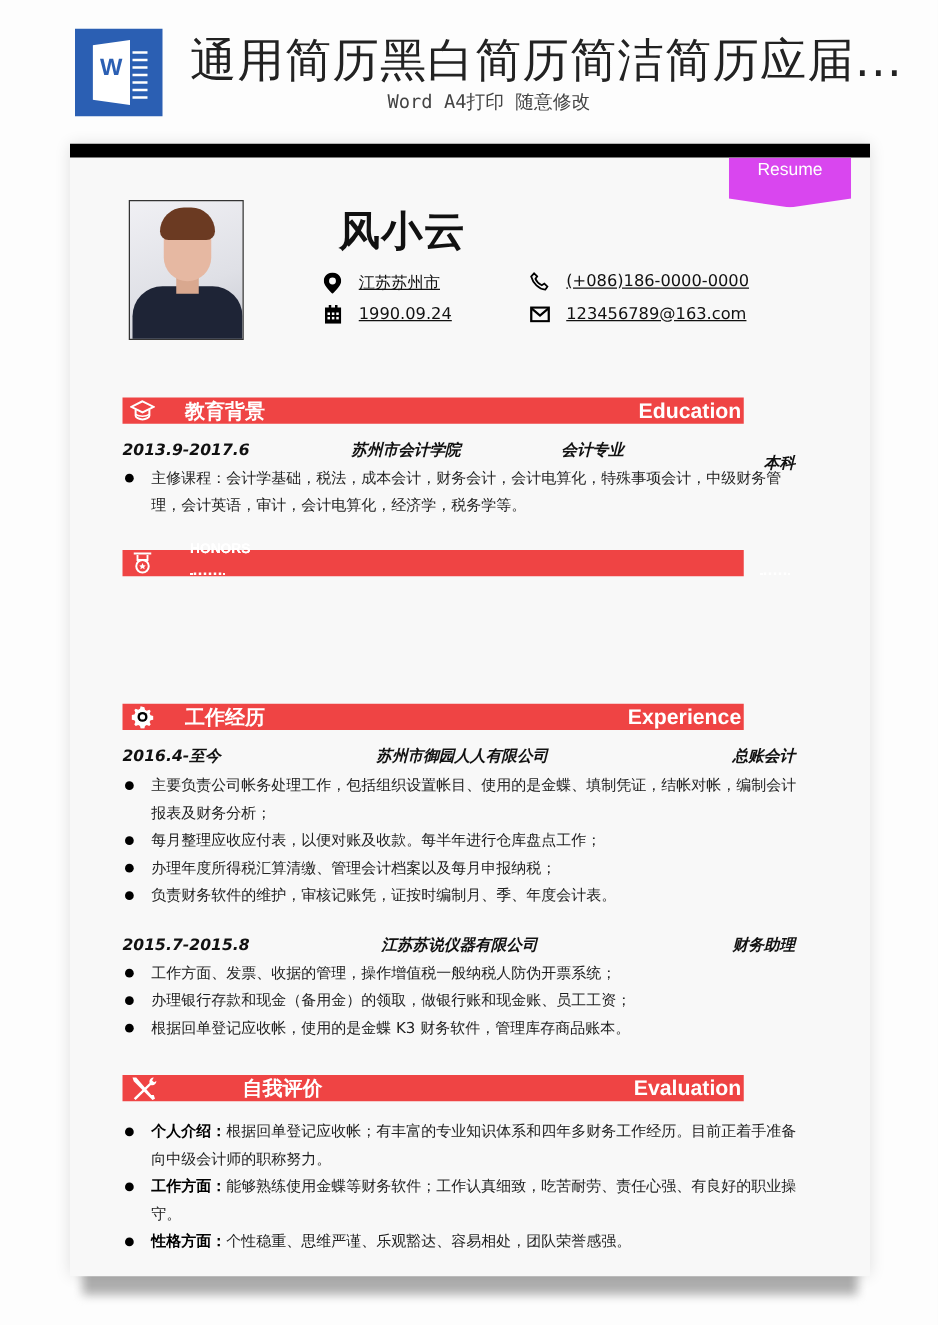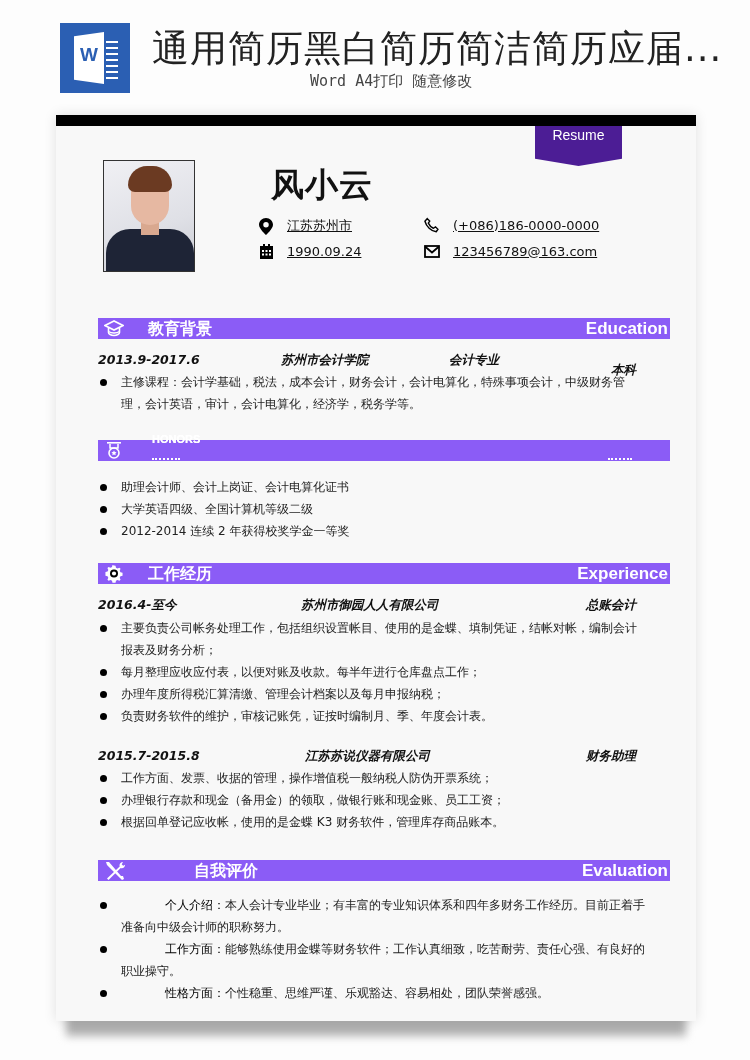--- a/index.html
+++ b/index.html
@@ -13,50 +13,50 @@
   .word-icon .w { position: absolute; left: 14px; top: 21px; width: 30px; text-align: center; color: #2b5fb3; font-weight: bold; font-size: 19px; font-family: "Liberation Sans", sans-serif; }
   .word-icon .lines { position: absolute; left: 46px; top: 18px; width: 12px; }
   .word-icon .lines i { display: block; height: 2px; background: #fff; margin-bottom: 4px; }
   .banner-title { position: absolute; left: 152px; top: 24px; font-size: 37px; letter-spacing: 1px; color: #222; white-space: nowrap; font-family: "DejaVu Sans", sans-serif; }
   .banner-sub { position: absolute; left: 310px; top: 72px; font-size: 15px; color: #444; font-family: "DejaVu Sans Mono", monospace; white-space: nowrap; }
 
   
   .paper-shadow { position: absolute; left: 66px; top: 1012px; width: 620px; height: 24px; background: #b0b0b0; filter: blur(4px); }
   .paper { position: absolute; left: 56px; top: 115px; width: 640px; height: 906px; background: #f8f8f8; box-shadow: 0 0 12px rgba(0,0,0,0.12); }
   .top-bar { position: absolute; left: 0; top: 0; width: 640px; height: 11px; background: #000; }
-  .resume-tab { position: absolute; left: 479px; top: 11px; width: 87px; height: 40px; background: #4c1d95; clip-path: polygon(0 0, 100% 0, 100% 82%, 50% 100%, 0 82%); }
+  .resume-tab { position: absolute; left: 527px; top: 11px; width: 98px; height: 40px; background: #d946ef; clip-path: polygon(0 0, 100% 0, 100% 82%, 50% 100%, 0 82%); }
   .resume-tab span { display: block; color: #fff; text-align: center; font-size: 14px; font-family: "Liberation Sans", sans-serif; margin-top: 1px; }
 
   .photo { position: absolute; left: 47px; top: 45px; width: 92px; height: 112px; border: 1px solid #333; background: linear-gradient(160deg, #f0f0f4 0%, #dfe0e6 60%, #c9cbd3 100%); overflow: hidden; }
   .photo .hair { position: absolute; left: 24px; top: 5px; width: 44px; height: 26px; background: #6b3a22; border-radius: 22px 22px 8px 8px; }
   .photo .face { position: absolute; left: 27px; top: 14px; width: 38px; height: 50px; background: #e6b8a2; border-radius: 18px 18px 20px 20px; }
   .photo .neck { position: absolute; left: 37px; top: 58px; width: 18px; height: 16px; background: #d9a88f; }
   .photo .shirt { position: absolute; left: 2px; top: 68px; width: 88px; height: 46px; background: #1e2436; border-radius: 24px 24px 0 0; }
 
   .name { position: absolute; left: 215px; top: 48px; font-size: 33px; font-weight: bold; letter-spacing: 1px; }
   .info { position: absolute; font-size: 13px; color: #111; white-space: nowrap; display: flex; align-items: center; text-decoration: underline; }
   .info .ic { width: 16px; height: 16px; margin-right: 13px; display: inline-flex; align-items: center; justify-content: center; }
 
   
-  .sec-head { position: absolute; left: 42px; width: 572px; height: 21px; background: #8b5cf6; color: #fff; }
+  .sec-head { position: absolute; left: 42px; width: 497px; height: 21px; background: #ef4444; color: #fff; }
   .sec-head .sic { position: absolute; left: 6px; top: 1px; width: 20px; height: 19px; }
   .sec-head .cn { position: absolute; left: 50px; top: 0; font-size: 16px; font-weight: bold; line-height: 21px; }
   .sec-head .en { position: absolute; right: 2px; top: 0; font-size: 17px; font-weight: bold; line-height: 21px; font-family: "Liberation Sans", sans-serif; }
   .sec-head.honors { overflow: visible; }
   .sec-head.honors .en-top { position: absolute; left: 54px; top: -6px; font-size: 11px; font-weight: bold; color: #fff; line-height: 11px; font-family: "Liberation Sans", sans-serif; text-shadow: 0 0 0 #fff; }
   .sec-head.honors .cut { position: absolute; left: 54px; top: 18px; width: 28px; height: 3px; border-top: 2px dotted #fff; }
   .sec-head.honors .cut2 { position: absolute; left: 510px; top: 18px; width: 24px; height: 3px; border-top: 2px dotted #fff; }
 
   .row-head { position: absolute; left: 42px; width: 538px; font-size: 12.5px; font-weight: bold; height: 18px; font-style: italic; }
   .row-head span { position: absolute; top: 0; white-space: nowrap; }
 
   .bullets { position: absolute; left: 42px; width: 548px; list-style: none; font-size: 12px; color: #222; }
   .bullets li { position: relative; padding-left: 23px; line-height: 22px; }
   .bullets li::before { content: ""; position: absolute; left: 2px; top: 8px; width: 7px; height: 7px; border-radius: 50%; background: #000; }
-  .bullets li b { font-weight: normal; color: #000; margin-left: 44px; }
+  .bullets li b { font-weight: bold; color: #000; }
 </style>
 </head>
 <body>
 
 <div class="banner">
   <div class="word-icon">
     <div class="doc"></div>
     <div class="w">W</div>
     <div class="lines">
         <i></i>
@@ -160,25 +160,20 @@
           <rect x="3" y="1" width="14" height="1.6" fill="#fff"></rect>
           <path d="M6 3v4h8V3" fill="none" stroke="#fff" stroke-width="1.5"></path>
           <circle cx="10" cy="12" r="5" fill="none" stroke="#fff" stroke-width="1.6"></circle>
           <path d="M10 9.4l.8 1.7 1.8.2-1.3 1.2.4 1.8-1.7-.9-1.7.9.4-1.8-1.3-1.2 1.8-.2z" fill="#fff"></path>
         </svg>
     </span>
     <span class="en-top">HONORS</span>
     <span class="cut"></span>
     <span class="cut2"></span>
   </div>
-  <ul class="bullets" style="top:361px;">
-    <li>助理会计师、会计上岗证、会计电算化证书</li>
-    <li>大学英语四级、全国计算机等级二级</li>
-    <li>2012-2014 连续 2 年获得校奖学金一等奖</li>
-  </ul>
 
   <div class="sec-head" style="top:448px;">
     <span class="sic">
       <svg width="20" height="19" viewBox="0 0 20 20">
           <path d="M10 1.5l1.6.3.5 2.2 1.5.8 2.1-.9 1.2 1.2-.9 2.1.8 1.5 2.2.5v3.2l-2.2.5-.8 1.5.9 2.1-1.2 1.2-2.1-.9-1.5.8-.5 2.2H8.4l-.5-2.2-1.5-.8-2.1.9-1.2-1.2.9-2.1-.8-1.5-2.2-.5V8.4l2.2-.5.8-1.5-.9-2.1 1.2-1.2 2.1.9 1.5-.8.5-2.2z" fill="#fff"></path>
           <circle cx="10" cy="10" r="4.2" fill="#000"></circle>
           <circle cx="10" cy="10" r="2.2" fill="#fff"></circle>
         </svg>
     </span>
     <span class="cn">工作经历</span>
@@ -212,17 +207,17 @@
     <span class="sic">
       <svg width="22" height="20" viewBox="0 0 22 20">
           <path d="M2 1l3 0 12 14 2 0 1 3-2 1-2-2-13-13z" fill="#fff"></path>
           <path d="M19 1c-2 0-3.5 1.5-3.5 3.3 0 .4.1.8.2 1.1L3 17.5l1.5 1.5L16.7 7c.3.1.7.2 1.1.2 1.8 0 3.3-1.5 3.3-3.4l-1.8 1-1.6-1.4 1-1.9z" fill="#fff"></path>
         </svg>
     </span>
     <span class="cn" style="left:56px;margin-left:40px;">自我评价</span>
     <span class="en">Evaluation</span>
   </div>
   <ul class="bullets" style="top:779px;">
-    <li><b>个人介绍：</b><span>本人会计专业毕业；有丰富的专业知识体系和四年多财务工作经历。目前正着手准备向中级会计师的职称努力。</span></li>
+    <li><b>个人介绍：</b><span>根据回单登记应收帐；有丰富的专业知识体系和四年多财务工作经历。目前正着手准备向中级会计师的职称努力。</span></li>
     <li><b>工作方面：</b><span>能够熟练使用金蝶等财务软件；工作认真细致，吃苦耐劳、责任心强、有良好的职业操守。</span></li>
     <li><b>性格方面：</b><span>个性稳重、思维严谨、乐观豁达、容易相处，团队荣誉感强。</span></li>
   </ul>
 </div>
 
 </body></html>

